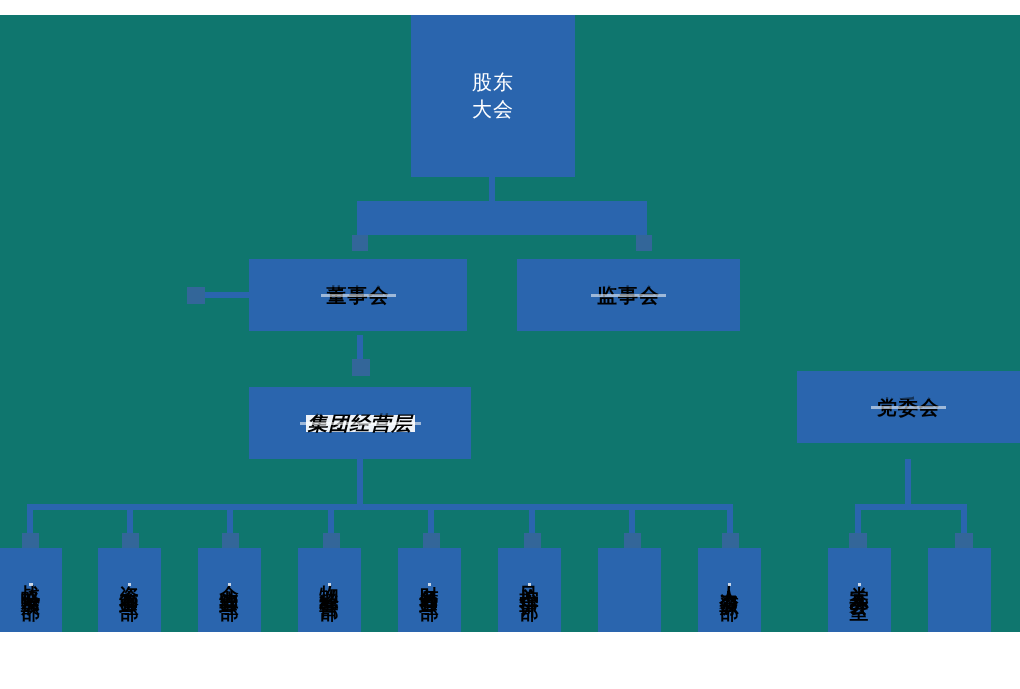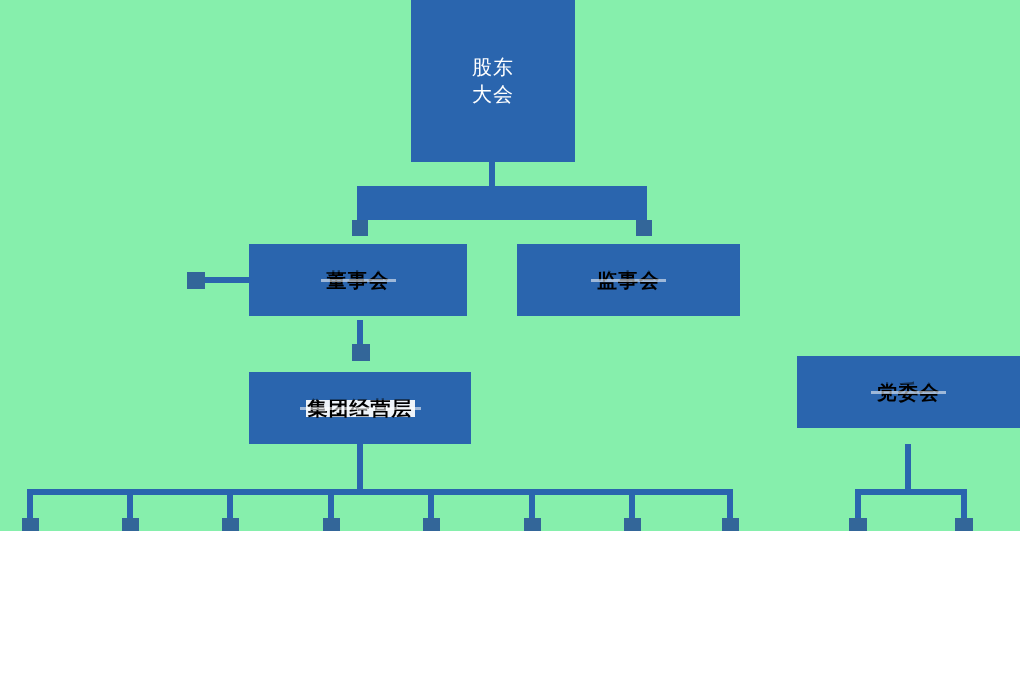--- a/index.html
+++ b/index.html
@@ -7,23 +7,24 @@
     margin: 0;
     padding: 0;
     background: #ffffff;
   }
   body {
     font-family: "DejaVu Sans", "Liberation Sans", sans-serif;
   }
   #chart-root {
     position: relative;
     width: 1020px;
-    height: 531px;
-    background: #86efac;
+    height: 617px;
+    background: #0f766e;
     overflow: hidden;
+    margin-top: 15px;
   }
 
   
   .node {
     position: absolute;
     background: #2a65ae;
     display: flex;
     align-items: center;
     justify-content: center;
     box-sizing: border-box;
@@ -152,21 +153,21 @@
     <span class="label">监事会</span>
   </div>
 
   <div class="node broken" style="left:249px; top:244px; width:218px; height:72px;">
     <span class="label">董事会</span>
   </div>
 
   <div class="conn" style="left:357px; top:320px; width:6px; height:26px;"></div>
   <div class="nub" style="left:352px; top:344px; width:18px; height:17px;"></div>
 
-  <div class="node broken banded" style="left:249px; top:372px; width:222px; height:72px;">
+  <div class="node broken banded" style="left:249px; top:372px; width:222px; height:72px;font-style:italic;">
     <span class="label">集团经营层</span>
   </div>
 
   <div class="node broken" style="left:797px; top:356px; width:223px; height:72px;">
     <span class="label">党委会</span>
   </div>
 
   <div class="conn" style="left:357px; top:444px; width:6px; height:48px;"></div>
   <div class="conn" style="left:27px; top:489px; width:706px; height:6px;"></div>
 

